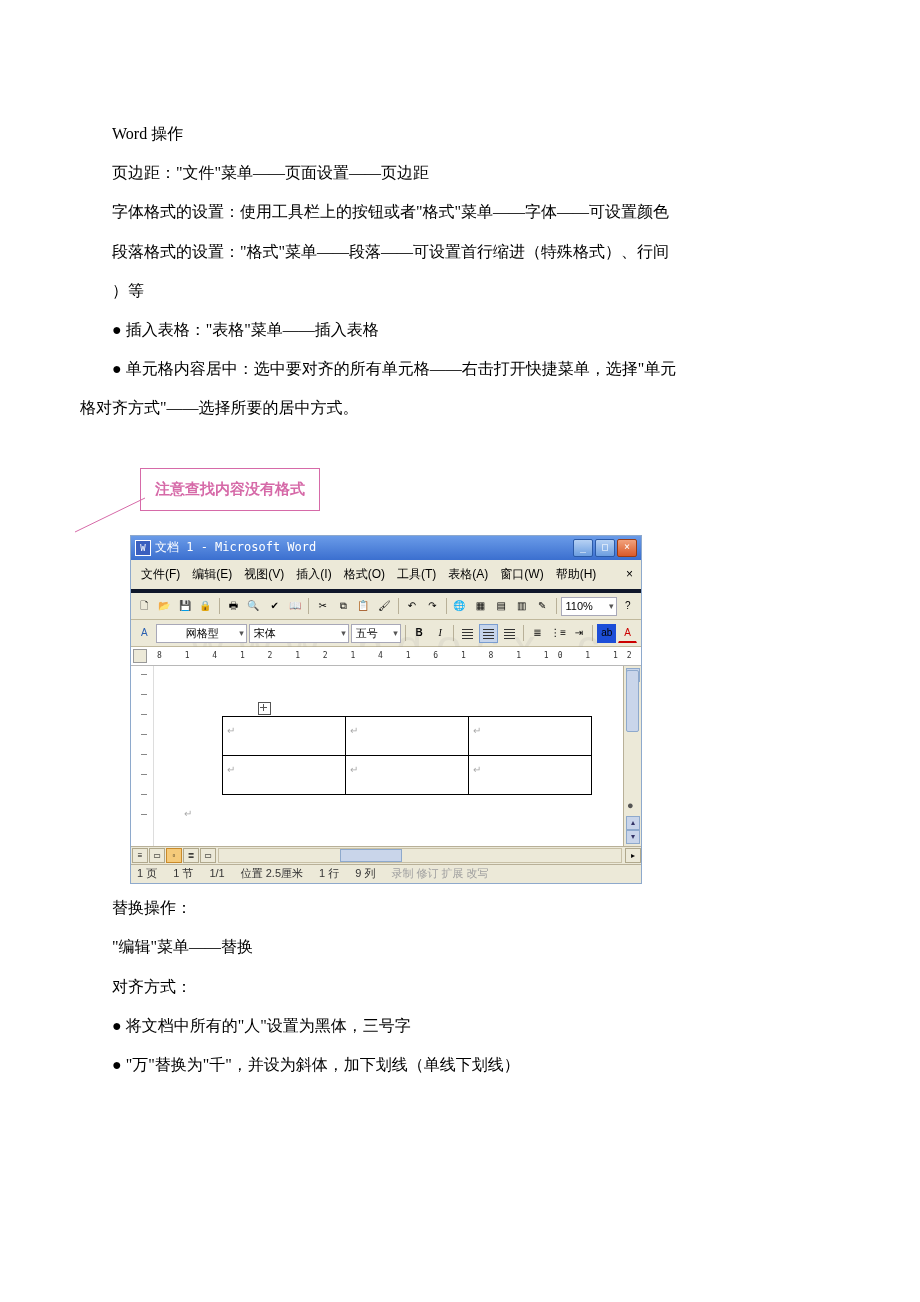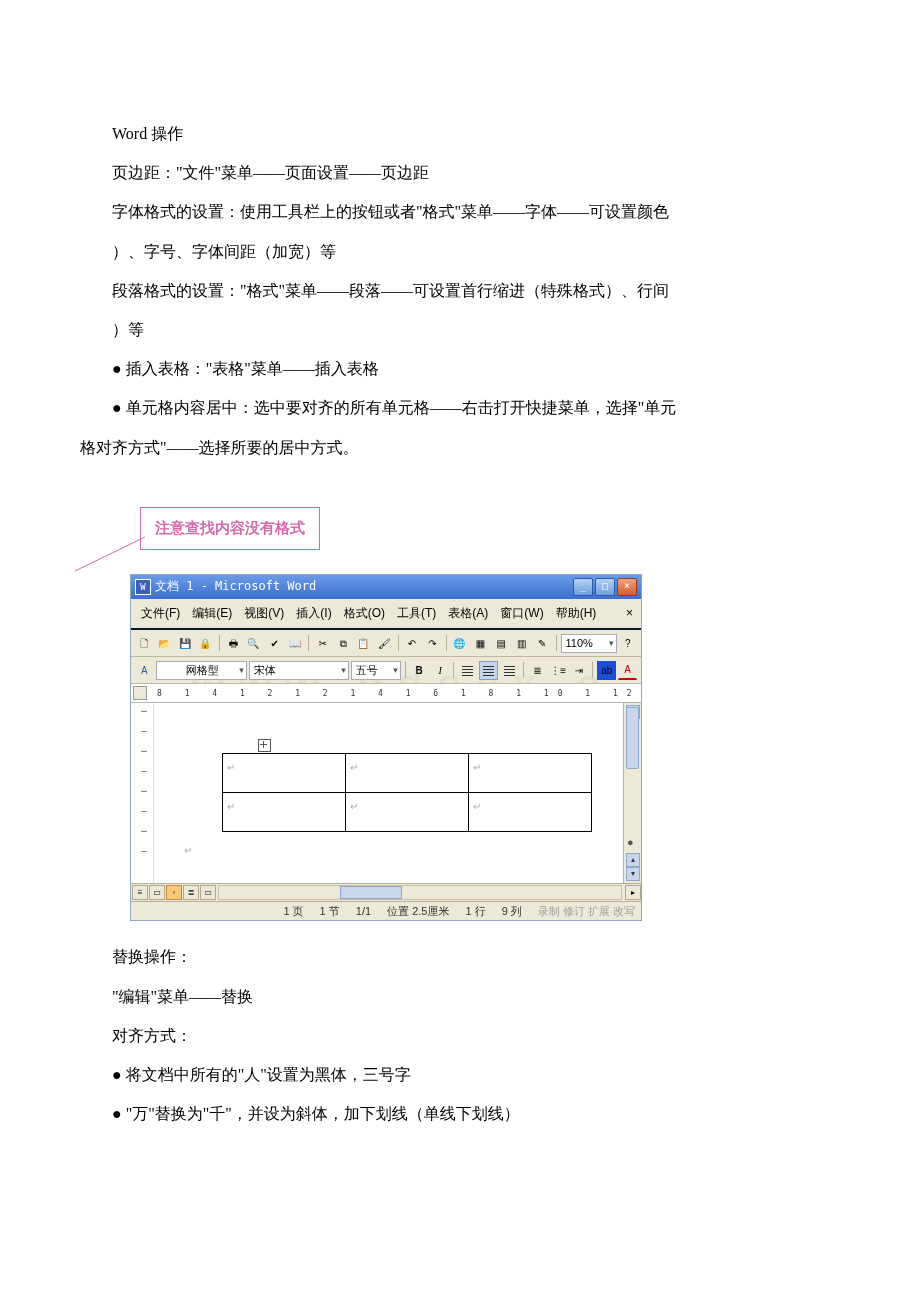--- a/index.html
+++ b/index.html
@@ -125,21 +125,21 @@
     border-radius: 2px;
     font-size: 10px;
     line-height: 14px;
     text-align: center;
     color: #fff;
   }
   .win-btn.close { background: linear-gradient(#f2a27c,#d95a2a); border-color:#9a3a12; }
   .menubar {
     background: #ece9d8;
     padding: 3px 4px;
-    border-bottom: 2px solid #0f172a;
+    border-bottom: 4px solid #0f172a;
     display: flex;
     gap: 0;
     font-size: 12px;
   }
   .menubar span {
     padding: 0 6px;
     cursor: default;
   }
   .menubar .x { margin-left: auto; padding: 0 4px; }
   .toolbar {
@@ -241,21 +241,21 @@
   .right-scroll .star{position:absolute;bottom:30px;left:3px;font-size:11px;color:#555;}
   .bot-scroll {
     display:flex;height:17px;background:#ece9d8;border-top:1px solid #b8b098;align-items:center;
   }
   .bot-scroll .view-btn{width:14px;height:13px;border:1px solid #b0a88c;background:#ece9d8;margin-left:1px;font-size:8px;text-align:center;line-height:13px;}
   .bot-scroll .view-btn.active{background:#f5ca7a;border-color:#c98a2a;}
   .bot-scroll .track{flex:1;height:13px;background:#ece9d8;border:1px solid #c8c0a6;margin:0 2px;position:relative;}
   .bot-scroll .thumb2{position:absolute;left:30%;width:60px;top:0;bottom:0;background:#c9d5ea;border:1px solid #8ea9cc;}
   .statusbar {
     height:18px;background:#ece9d8;border-top:1px solid #b8b098;display:flex;align-items:center;
-    font-size:11px;padding:0 6px;gap:16px;color:#333;justify-content:flex-end;
+    font-size:11px;padding:0 6px;gap:16px;color:#333;
   }
   .statusbar .dim{color:#a0a0a0;}
   .watermark {
     position:absolute;
     pointer-events:none;
     font-size:46px;
     color:rgba(150,150,150,0.12);
     letter-spacing:14px;
     font-family:sans-serif;
     top:66px;left:60px;
@@ -263,21 +263,20 @@
 </style>
 </head>
 <body>
 
 <div class="page">
   <div class="para">Word 操作</div>
 
   <div class="para">页边距："文件"菜单——页面设置——页边距</div>
 
   <div class="para">字体格式的设置：使用工具栏上的按钮或者"格式"菜单——字体——可设置颜色</div>
-  <div class="para">）、字号、字体间距（加宽）等</div>
 
   <div class="para">段落格式的设置："格式"菜单——段落——可设置首行缩进（特殊格式）、行间</div>
   <div class="para">）等</div>
 
   <div class="bullet">● 插入表格："表格"菜单——插入表格</div>
   <div class="bullet">● 单元格内容居中：选中要对齐的所有单元格——右击打开快捷菜单，选择"单元</div>
   <div class="para-flush">格对齐方式"——选择所要的居中方式。</div>
 
   <div style="position:relative;font-weight:bold;">
     <div class="callout">
@@ -423,18 +422,18 @@
       <span>1 页</span>
       <span>1 节</span>
       <span>1/1</span>
       <span>位置 2.5厘米</span>
       <span>1 行</span>
       <span>9 列</span>
       <span class="dim">录制 修订 扩展 改写</span>
     </div>
   </div>
 
-  <div class="para" style="margin-top:20px;">替换操作：</div>
+  <div class="para" style="margin-top:8px;">替换操作：</div>
   <div class="para">"编辑"菜单——替换</div>
   <div class="para">对齐方式：</div>
   <div class="bullet">● 将文档中所有的"人"设置为黑体，三号字</div>
   <div class="bullet">● "万"替换为"千"，并设为斜体，加下划线（单线下划线）</div>
 </div>
 
 </body></html>

